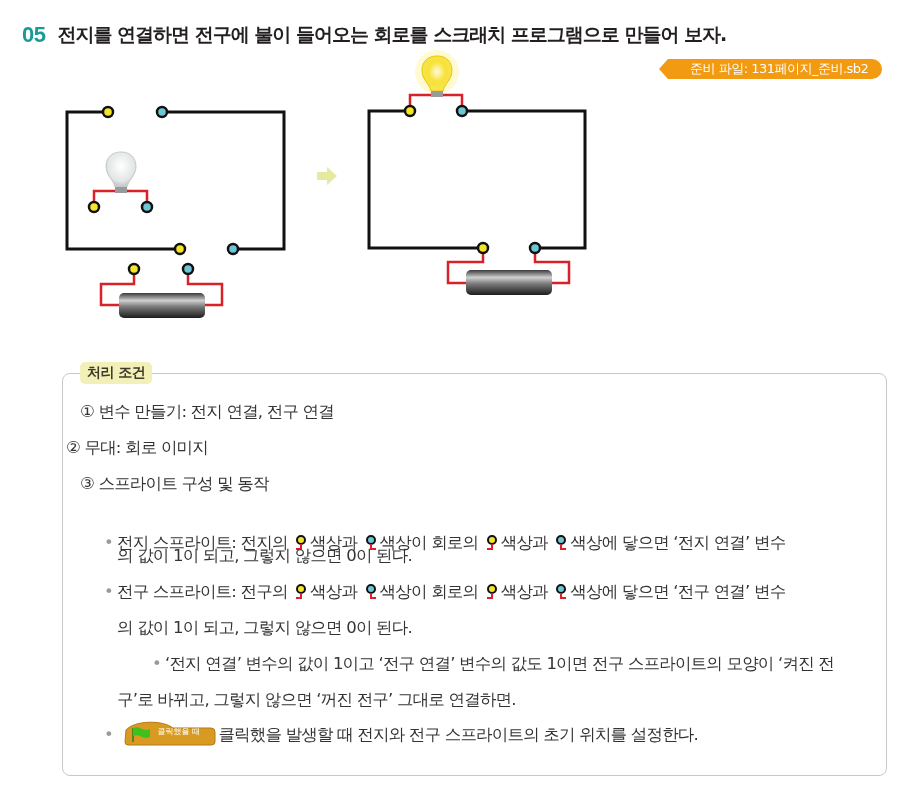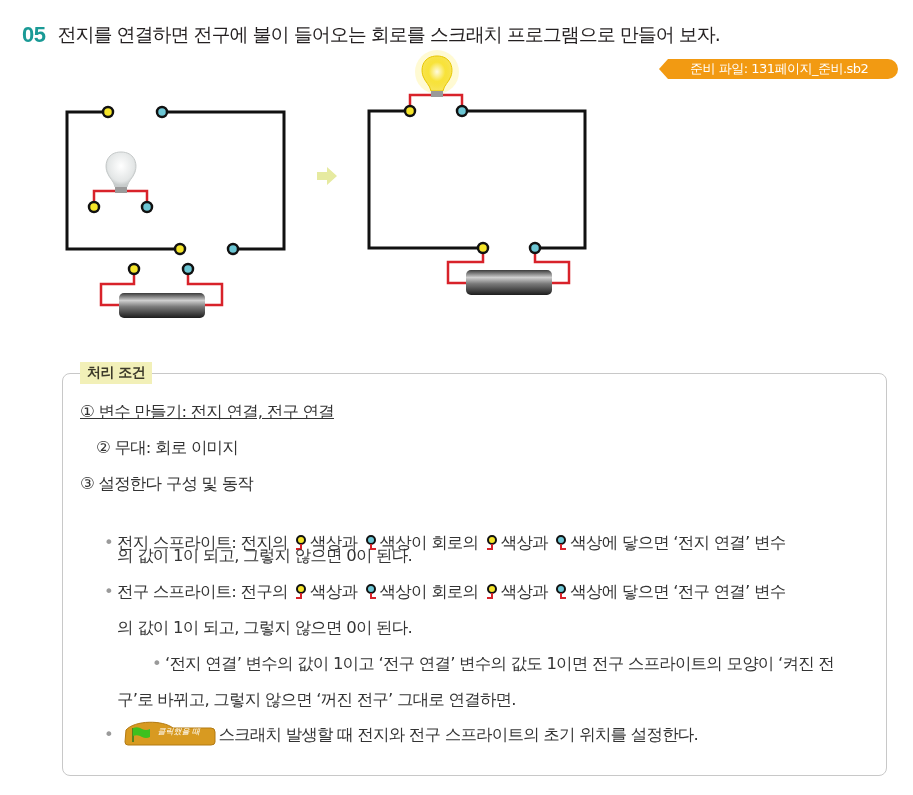--- a/index.html
+++ b/index.html
@@ -1,34 +1,34 @@
 <!DOCTYPE html>
 <html><head>
 <meta charset="utf-8">
 <style>
   html, body { margin:0; padding:0; background:#ffffff; }
   body { width:913px; height:795px; position:relative; overflow:hidden;
          font-family:"DejaVu Sans","Liberation Sans",sans-serif; color:#231f20; }
   .title-row { position:absolute; left:22px; top:22px; display:flex; align-items:flex-start; }
   .q-num { color:#1a9a96; font-weight:bold; font-size:22px; font-family:"Liberation Sans",sans-serif; margin-right:12px; letter-spacing:-0.5px;}
-  .q-text { font-size:19px; letter-spacing:-1px; color:#231f20; }
-  .file-badge { position:absolute; left:668px; top:59px; height:20px; padding:0 30px 0 22px;
+  .q-text { font-size:19px; letter-spacing:-1px; color:#231f20;font-weight:bold; }
+  .file-badge { position:absolute; left:668px; top:59px; height:20px; padding:0 14px 0 22px;
     background:#f29a12; color:#fff; font-size:13px; line-height:20px; border-radius:0 10px 10px 0;
     letter-spacing:-0.5px; }
   .file-badge:before { content:""; position:absolute; left:-9px; top:0; border-right:9px solid #f29a12;
     border-top:10px solid transparent; border-bottom:10px solid transparent; }
   .diagram { position:absolute; left:0; top:40px; }
   .conditions { position:absolute; left:62px; top:373px; width:823px; height:401px;
     border:1px solid #c8c8c8; border-radius:8px; }
   .cond-label { position:absolute; left:80px; top:362px; background:#f2f0b8; padding:2px 7px;
-    font-size:14px; font-weight:bold; color:#3d3a2a; border-radius:0; letter-spacing:-0.5px; }
+    font-size:14px; font-weight:bold; color:#3d3a2a; border-radius:5px; letter-spacing:-0.5px; }
   .cond-line { position:absolute; font-size:16.5px; color:#333; letter-spacing:-0.8px; white-space:nowrap; }
   .bullet { color:#9a9a9a; margin-right:4px; }
   .pin { display:inline-block; vertical-align:-3px; margin:0 3px; }
-  .scratch-block { display:inline-block; vertical-align:-6px; width:93px; height:24px; position:relative; margin:0 2px;font-style:italic; }
+  .scratch-block { display:inline-block; vertical-align:-6px; width:93px; height:24px; position:relative; margin:0 2px; }
 </style>
 </head>
 <body>
 
 <div class="title-row">
   <span class="q-num">05</span>
   <span class="q-text">전지를 연결하면 전구에 불이 들어오는 회로를 스크래치 프로그램으로 만들어 보자.</span>
 </div>
 
 <div class="file-badge">준비 파일: 131페이지_준비.sb2</div>
@@ -99,23 +99,23 @@
       <rect x="466" y="270" width="86" height="25" rx="5" fill="url(#batt)"></rect>
     </g>
     <circle cx="483" cy="248" r="5" fill="#f5e52a" stroke="#111" stroke-width="2.5"></circle>
     <circle cx="535" cy="248" r="5" fill="#6cc6d4" stroke="#111" stroke-width="2.5"></circle>
   </g>
 </svg>
 
 <div class="conditions"></div>
 <div class="cond-label">처리 조건</div>
 
-<div class="cond-line" style="left:80px;top:401px;text-decoration:underline;">① 변수 만들기: 전지 연결, 전구 연결</div>
-<div class="cond-line" style="left:96px;top:437px;">② 무대: 회로 이미지</div>
-<div class="cond-line" style="left:80px;top:473px;">③ 설정한다 구성 및 동작</div>
+<div class="cond-line" style="left:80px;top:401px;">① 변수 만들기: 전지 연결, 전구 연결</div>
+<div class="cond-line" style="left:66px;top:437px;">② 무대: 회로 이미지</div>
+<div class="cond-line" style="left:80px;top:473px;">③ 스프라이트 구성 및 동작</div>
 
 <div class="cond-line" style="left:104px;top:532px;">
   <span class="bullet">•</span><span>전지 스프라이트: 전지의</span>
   <svg class="pin" width="12" height="16">
       <circle cx="6" cy="5" r="4" fill="#f5e52a" stroke="#111" stroke-width="2"></circle>
       <polyline points="6,9 6,14 1,14" fill="none" stroke="#d8222a" stroke-width="2"></polyline>
     </svg><span>색상과</span>
   <svg class="pin" width="12" height="16">
       <circle cx="6" cy="5" r="4" fill="#6cc6d4" stroke="#111" stroke-width="2"></circle>
       <polyline points="6,9 6,14 11,14" fill="none" stroke="#d8222a" stroke-width="2"></polyline>
@@ -161,14 +161,14 @@
   <span class="bullet">•</span>
   <span class="scratch-block">
     <svg width="93" height="26" style="position:absolute;left:0;top:-2px;">
       <path d="M3,10 C12,0 40,0 50,8 L88,8 Q92,8 92,12 L92,22 Q92,25 88,25 L5,25 Q2,25 2,22 Z" fill="#d89a21" stroke="#b37a12" stroke-width="1"></path>
       <g>
         <line x1="10" y1="8" x2="10" y2="22" stroke="#2c7a1c" stroke-width="1.5"></line>
         <path d="M10,8 Q15,6 19,9 Q23,11 27,9 L27,17 Q23,19 19,17 Q15,14 10,16 Z" fill="#3ec01e"></path>
       </g>
     </svg>
     <span style="position:absolute;left:34px;top:4px;font-size:8px;color:#fff;letter-spacing:0;">클릭했을 때</span>
-  </span><span>스크래치 발생할 때 전지와 전구 스프라이트의 초기 위치를 설정한다.</span>
+  </span><span>클릭했을 발생할 때 전지와 전구 스프라이트의 초기 위치를 설정한다.</span>
 </div>
 
 </body></html>

